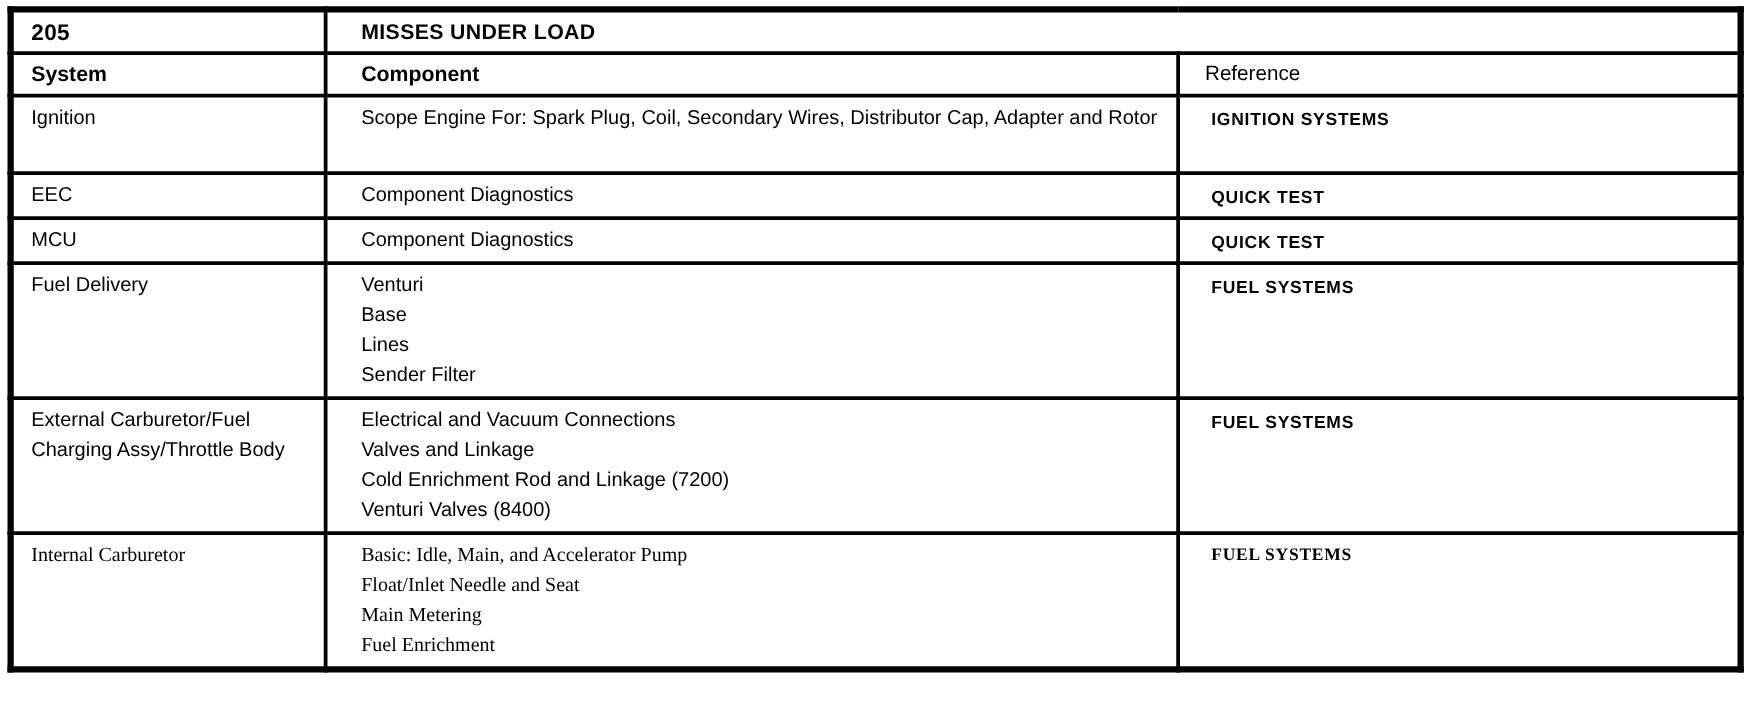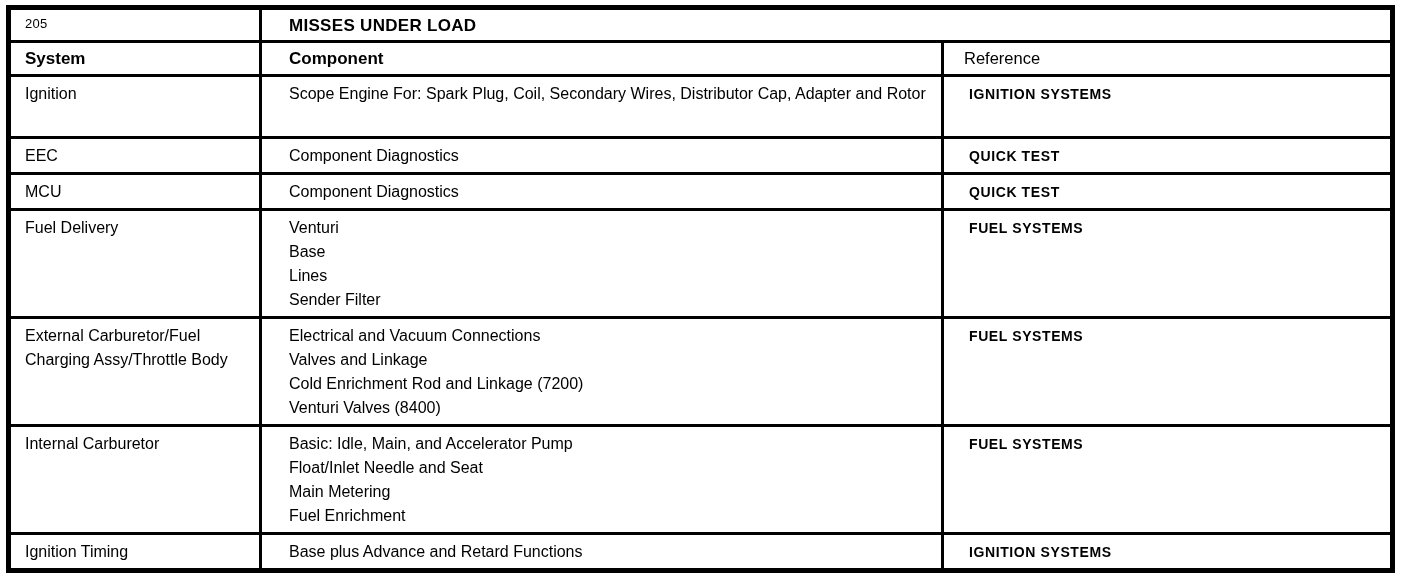--- a/index.html
+++ b/index.html
@@ -33,22 +33,22 @@
   }
   table.diag { border: 5px solid #000000; }
 
   col.c-system    { width: 252px; }
   col.c-component { width: 682px; }
   col.c-reference { width: 450px; }
 
   
   tr.title-row { height: 34px; }
   th.code-cell {
-    font-size: 13px;
-    font-weight: normal;
+    font-size: 18px;
+    font-weight: bold;
     padding: 6px 8px 4px 14px;
     letter-spacing: 0.3px;
   }
   th.title-cell {
     font-size: 17px;
     font-weight: bold;
     padding: 6px 8px 4px 27px;
     letter-spacing: 0.3px;
   }
 
@@ -65,21 +65,21 @@
     font-size: 16.5px;
     padding-left: 20px;
   }
 
   
   tbody tr:nth-child(1) { height: 62px; }
   tbody tr:nth-child(2) { height: 30px; }
   tbody tr:nth-child(3) { height: 30px; }
   tbody tr:nth-child(4) { height: 106px; }
   tbody tr:nth-child(5) { height: 106px; }
-  tbody tr:nth-child(6) { height: 106px; }
+  tbody tr:nth-child(6) { height: 106px; font-family: Liberation Serif, serif; }
   tbody tr:nth-child(7) { height: 32px; }
 
   td.system-cell {
     font-size: 16px;
     line-height: 24px;
     padding: 5px 10px 4px 14px;
   }
   td.component-cell {
     font-size: 16px;
     line-height: 24px;
@@ -165,22 +165,15 @@
     <td class="system-cell">Internal Carburetor</td>
     <td class="component-cell">
             <div class="component-line">Basic: Idle, Main, and Accelerator Pump</div>
             <div class="component-line">Float/Inlet Needle and Seat</div>
             <div class="component-line">Main Metering</div>
             <div class="component-line">Fuel Enrichment</div>
           </td>
     <td class="reference-cell">FUEL SYSTEMS</td>
   </tr>
 
-  <tr>
-    <td class="system-cell">Ignition Timing</td>
-    <td class="component-cell">
-            <div class="component-line">Base plus Advance and Retard Functions</div>
-          </td>
-    <td class="reference-cell">IGNITION SYSTEMS</td>
-  </tr>
 </tbody>
   </table>
 </div>
 
 </body></html>

